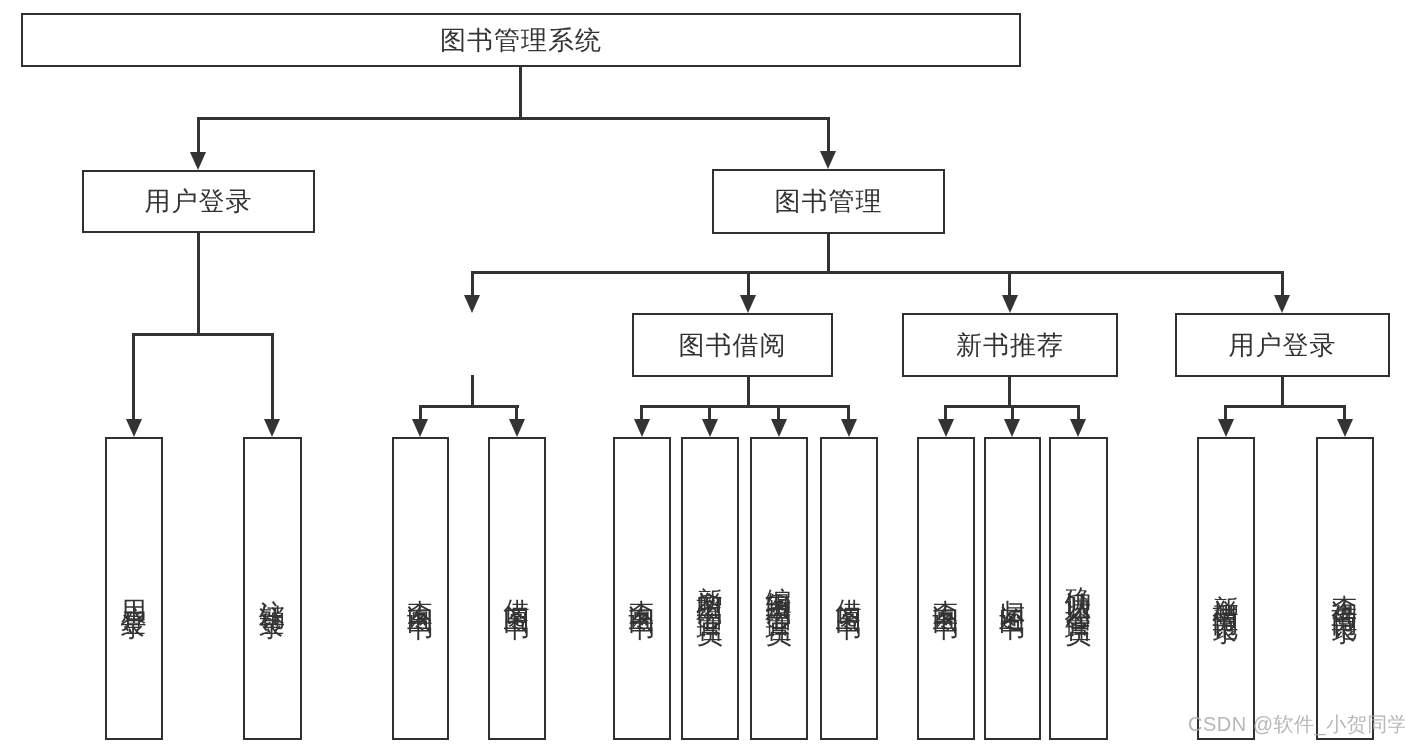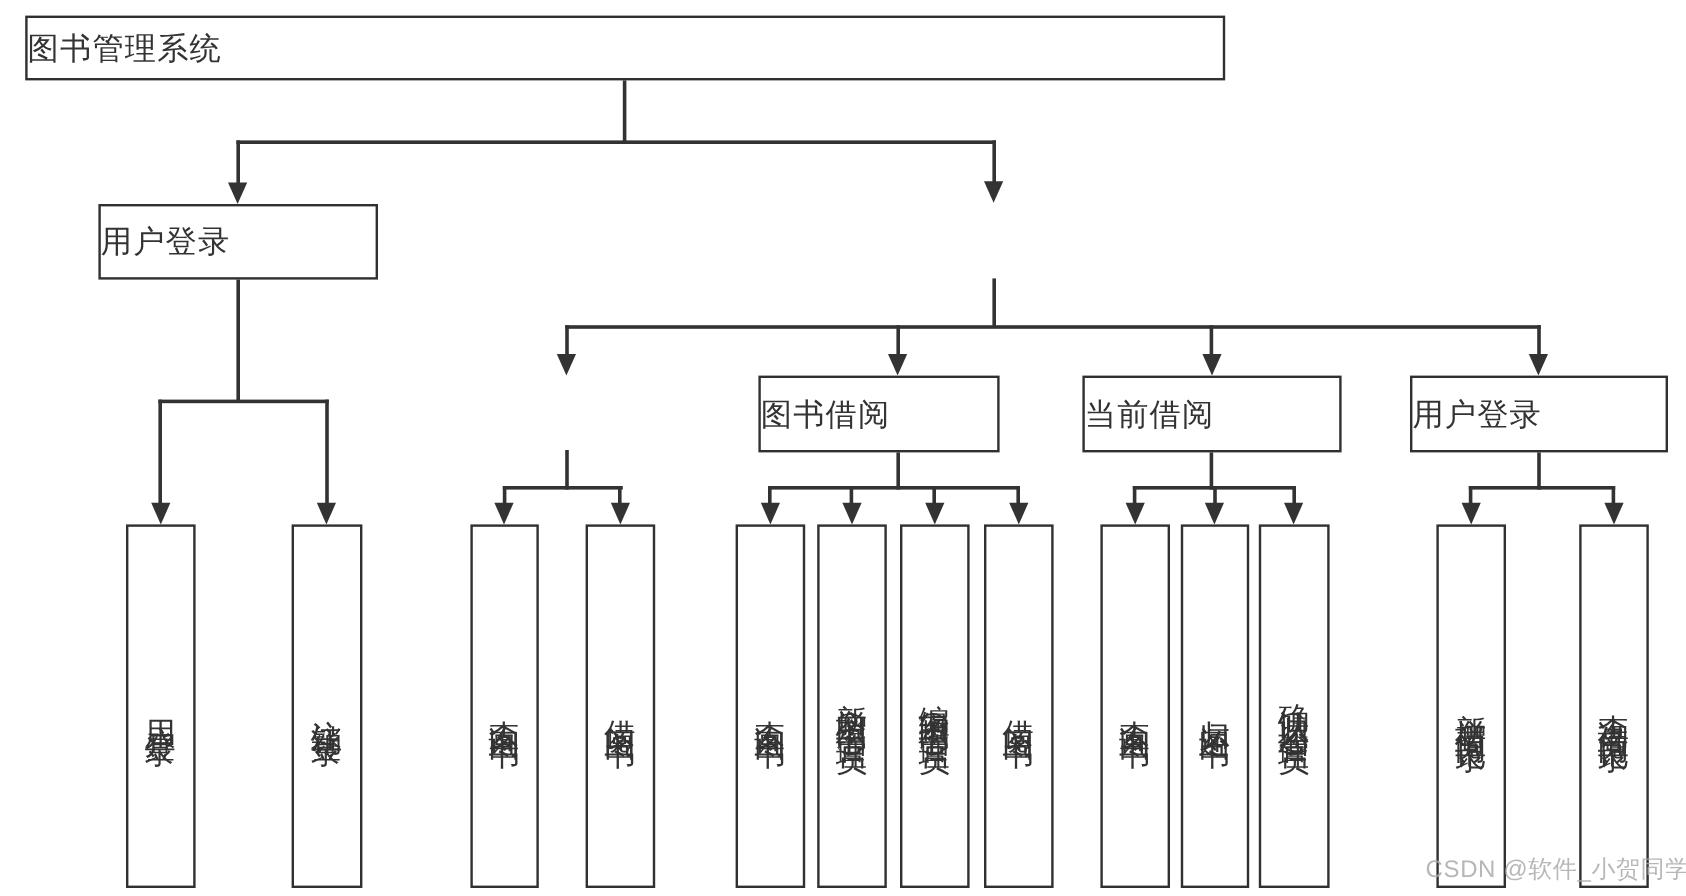--- a/index.html
+++ b/index.html
@@ -15,21 +15,21 @@
   
   .vl{position:absolute; width:3px; background:var(--line);}
   .hl{position:absolute; height:3px; background:var(--line);}
   .ah{position:absolute; width:0; height:0;
       border-left:8px solid transparent; border-right:8px solid transparent;
       border-top:18px solid var(--line);}
   
   .hnode{
     position:absolute; box-sizing:border-box; background:var(--fill);
     border:2.5px solid var(--border);
-    display:flex; align-items:center; 
+    display:flex; align-items:center; justify-content:center;
   }
   .hnode span{font-size:26px; letter-spacing:1px; color:var(--text); white-space:nowrap;}
   .vnode{
     position:absolute; top:437px; height:303px; box-sizing:border-box;
     background:var(--fill); border:2.5px solid var(--border);
     display:flex; align-items:center; justify-content:center;
   }
   .vnode span{
     writing-mode:vertical-rl; font-size:26px; letter-spacing:5px;
     color:var(--text); white-space:nowrap; line-height:1;
@@ -104,26 +104,29 @@
   <div class="vl" style="left:1343px;top:405px;height:16px"></div>
   <div class="ah" style="left:1337px;top:419px"></div>
 
   <div class="hnode" style="left:21px;top:13px;width:1000px;height:54px">
     <span>图书管理系统</span>
   </div>
 
   <div class="hnode" style="left:82px;top:170px;width:233px;height:63px">
     <span>用户登录</span>
   </div>
+  <div class="hnode" style="left:712px;top:169px;width:233px;height:65px">
+    <span>图书管理</span>
+  </div>
 
   <div class="hnode" style="left:632px;top:313px;width:201px;height:64px">
     <span>图书借阅</span>
   </div>
   <div class="hnode" style="left:902px;top:313px;width:216px;height:64px">
-    <span>当前借阅</span>
+    <span>新书推荐</span>
   </div>
   <div class="hnode" style="left:1175px;top:313px;width:215px;height:64px">
     <span>用户登录</span>
   </div>
 
   <div class="vnode" style="left:105px;width:58px">
     <span>用户登录</span>
   </div>
   <div class="vnode" style="left:243px;width:59px">
     <span>注销登录</span>

